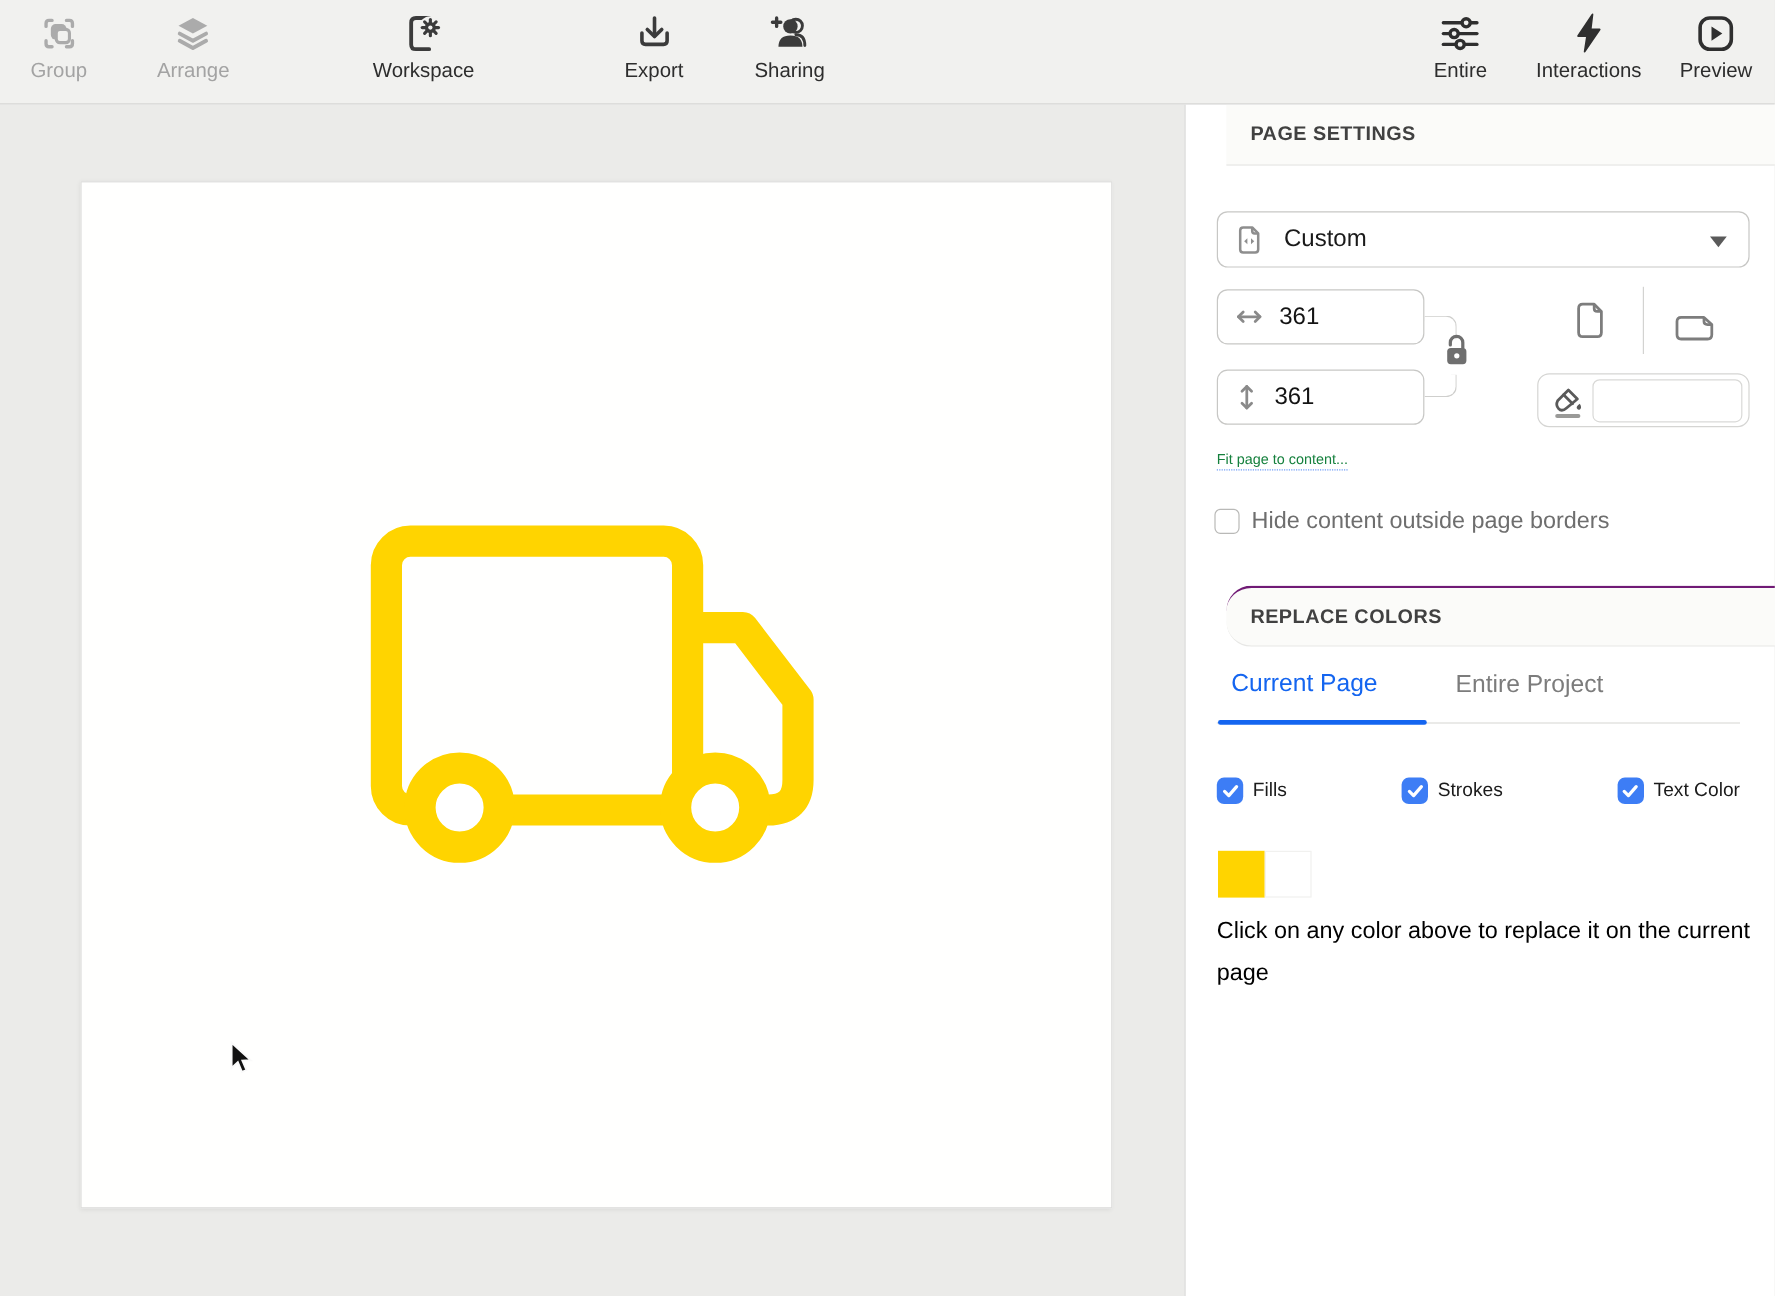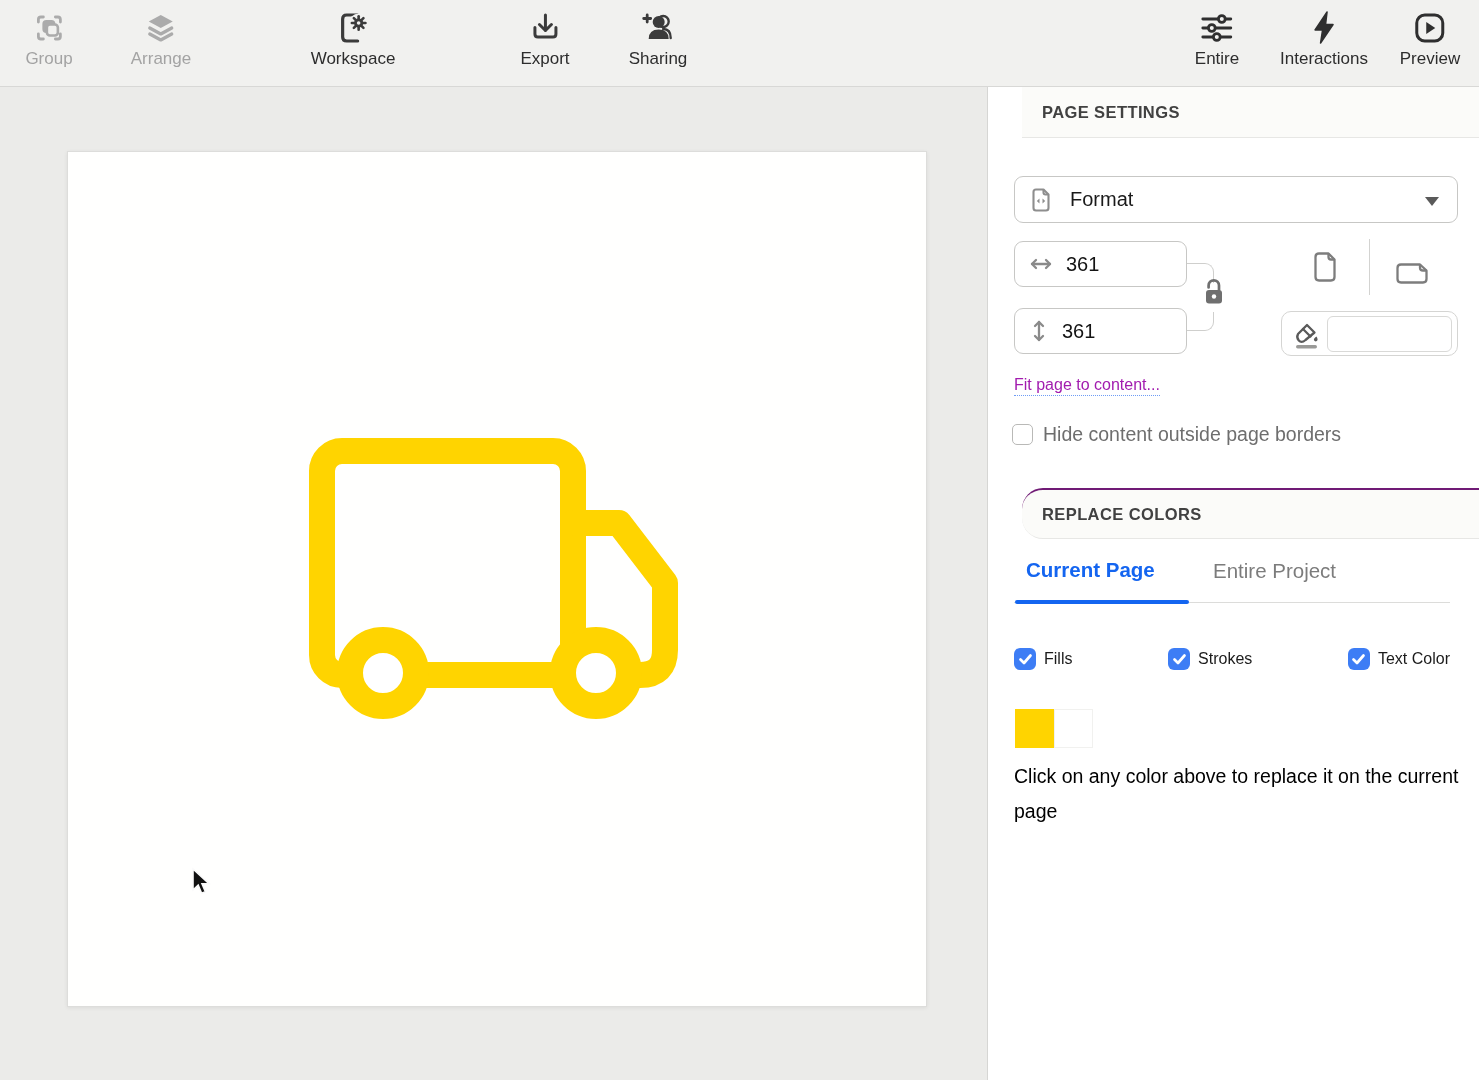--- a/index.html
+++ b/index.html
@@ -55,31 +55,31 @@
   .orient-portrait { position:absolute; left:322px; top:161px; }
   .orient-divider { position:absolute; left:381px; top:152px; width:1px; height:56px; background:#d3d3d1; }
   .orient-landscape { position:absolute; left:404px; top:172px; }
 
   .fill-ctrl { position:absolute; left:293px; top:224px; width:177px; height:45px;
                border:1px solid #d5d5d3; border-radius:10px; background:#fff; display:flex; align-items:center; }
   .fill-ctrl .bucket { margin-left:10px; display:flex; }
   .fill-swatch-field { position:absolute; left:45px; top:4px; width:125px; height:36px;
                        border:1px solid #d9d9d7; border-radius:6px; background:#ffffff; }
 
-  .fit-link { position:absolute; left:26px; top:289px; font-size:16px; color:#a21caf;
+  .fit-link { position:absolute; left:26px; top:289px; font-size:12px; color:#15803d;
               border-bottom:1.5px dotted #6e9cf5; padding-bottom:1px; cursor:pointer;text-align:right; }
 
   .hide-row { position:absolute; left:24px; top:336px; display:flex; align-items:center; }
   .cb-empty { width:21px; height:21px; border:1.5px solid #b9b9b7; border-radius:5px; background:#fff; }
   .hide-row .lbl { font-size:19.5px; color:#6e6e6e; margin-left:10px; }
 
   .tabs-zone { position:absolute; left:0; top:450px; width:100%; height:70px; }
   .tab-line { position:absolute; left:26px; top:65px; width:436px; height:1px; background:#dcdcda; }
   .tab-active-bar { position:absolute; left:27px; top:63px; width:174px; height:4px; background:#1465f0; border-radius:2px; }
-  .tab1 { position:absolute; left:38px; top:21px; font-size:20.5px; font-weight:700; color:#1465f0; cursor:pointer; }
+  .tab1 { position:absolute; left:38px; top:21px; font-size:20.5px; font-weight:400; color:#1465f0; cursor:pointer; }
   .tab2 { position:absolute; left:225px; top:22px; font-size:20.5px; color:#7c7c7c; cursor:pointer; }
 
   .filter-row { position:absolute; left:26px; top:561px; width:436px; display:flex; justify-content:space-between; }
   .filter-item { display:flex; align-items:center; cursor:pointer; }
   .cb-checked { width:22px; height:22px; border-radius:6px; background:#3d7df5; display:flex; align-items:center; justify-content:center; }
   .filter-item .lbl { font-size:16px; color:#1b1b1b; margin-left:8px; }
 
   .swatch-row { position:absolute; left:27px; top:622px; display:flex; }
   .swatch { width:39px; height:39px; cursor:pointer; }
   .swatch.white { border:1px solid #f1f1ef; }
@@ -227,21 +227,21 @@
 
   <div class="select-box">
     <span class="sel-icon">
       <svg width="24" height="28" viewBox="0 0 24 28" fill="none">
         <path d="M14.5 3.5 H7 Q4.5 3.5 4.5 6 V22 Q4.5 24.5 7 24.5 H17 Q19.5 24.5 19.5 22 V8.5 Z" stroke="#8e8e8e" stroke-width="2.1" stroke-linejoin="round"></path>
         <path d="M14.5 3.5 V6.5 Q14.5 8.5 16.5 8.5 H19.5" stroke="#8e8e8e" stroke-width="2.1"></path>
         <path d="M10.5 12.5 L7.8 15 L10.5 17.5 Z" fill="#8e8e8e"></path>
         <path d="M13.5 12.5 L16.2 15 L13.5 17.5 Z" fill="#8e8e8e"></path>
       </svg>
     </span>
-    <span class="sel-label">Format</span>
+    <span class="sel-label">Custom</span>
     <span class="select-caret"></span>
   </div>
 
   <div class="dim-input" id="w-input">
     <span class="dim-icon">
       <svg width="26" height="22" viewBox="0 0 26 22" fill="none">
         <path d="M4 11 H22" stroke="#8a8a8a" stroke-width="2.3" stroke-linecap="round"></path>
         <path d="M8 7 L4 11 L8 15" stroke="#8a8a8a" stroke-width="2.3" stroke-linecap="round" stroke-linejoin="round"></path>
         <path d="M18 7 L22 11 L18 15" stroke="#8a8a8a" stroke-width="2.3" stroke-linecap="round" stroke-linejoin="round"></path>
       </svg>

